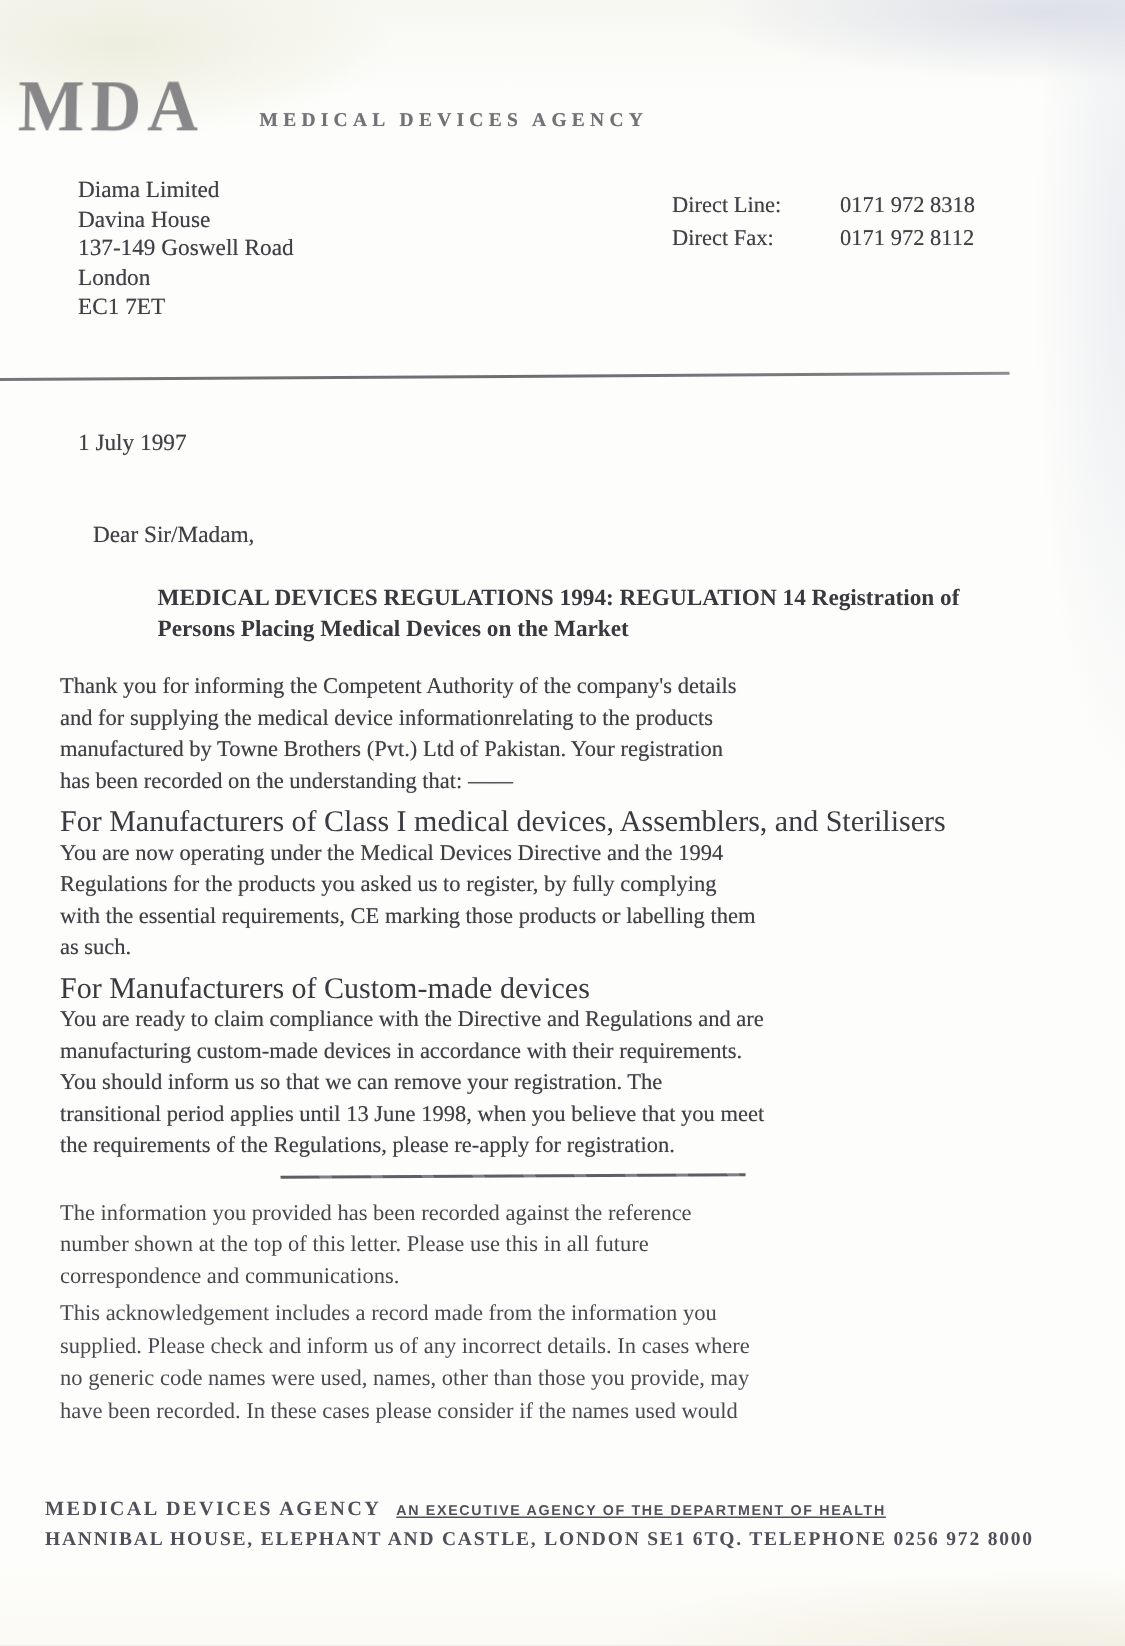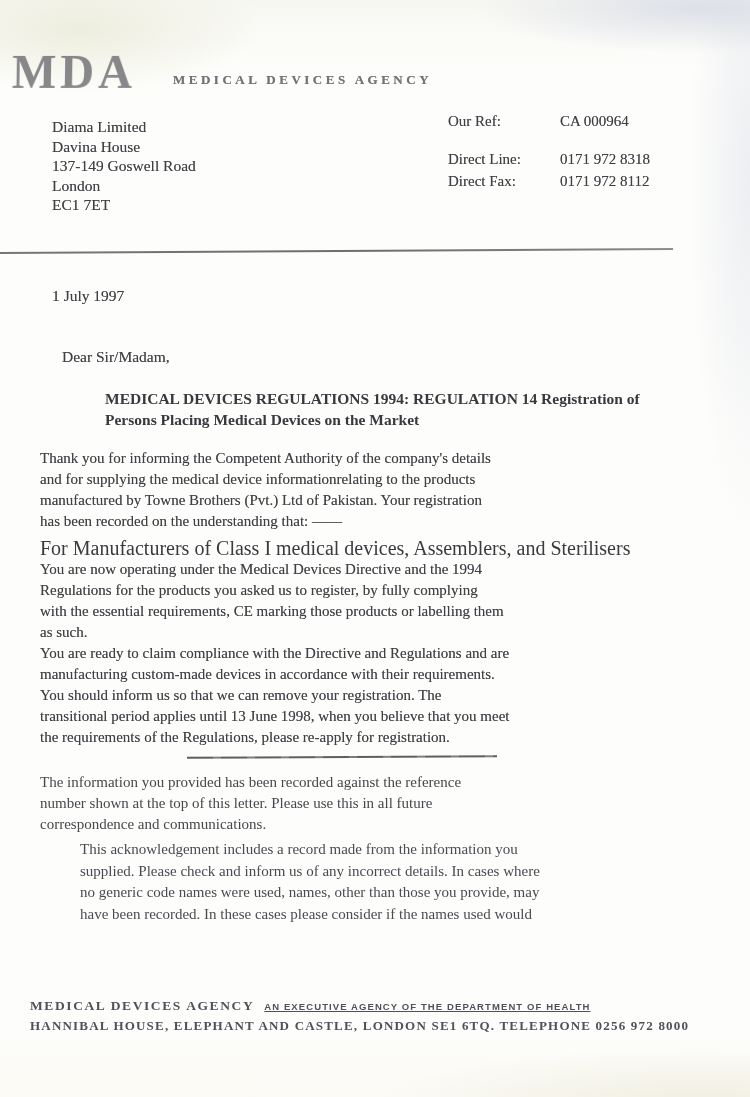--- a/index.html
+++ b/index.html
@@ -77,21 +77,21 @@
   }
   .sec-head.h3gap { margin-top: 8px; }
 
   .rule-mid {
     width: 310px; height: 2px; margin: 8px 0 0 147px;
     background: repeating-linear-gradient(90deg, #4c4c52 0 26px, #70707a 26px 34px);
     transform: rotate(-.3deg);
     opacity: .9;
   }
   .closing1 { margin-top: 14px; color: #47474d; }
-  .closing2 { margin-top: 4px; line-height: 21.5px; color: #4a4a52; filter: blur(.15px); margin-left: 40px; }
+  .closing2 { margin-top: 4px; line-height: 21.5px; color: #4a4a52; filter: blur(.15px); }
 
   
   .footer {
     position: absolute; left: 30px; top: 998px;
     color: #50505a; filter: blur(.25px);
   }
   .footer-line1 { font-size: 13.5px; letter-spacing: 1.6px; font-weight: 600; white-space: nowrap; }
   .footer-exec { font-size: 9.5px; letter-spacing: 1.1px; font-weight: bold; margin-left: 10px; font-family: "Liberation Sans", sans-serif; text-decoration: underline; }
   .footer-line2 { font-size: 13px; letter-spacing: 1.2px; font-weight: 600; margin-top: 4px; white-space: nowrap; }
 </style>
@@ -103,24 +103,20 @@
   <div class="logo">MDA</div>
   <div class="agency-title ink">MEDICAL DEVICES AGENCY</div>
 
   <div class="address ink">Diama Limited
 Davina House
 137-149 Goswell Road
 London
 EC1 7ET</div>
 
   <div class="refblock ink">
-    <div class="refrow">
-      <span class="reflabel">Our Ref:</span>
-      <span>CA 000964</span>
-    </div>
     <div class="refgap"></div>
     <div class="refrow">
       <span class="reflabel">Direct Line:</span>
       <span>0171 972 8318</span>
     </div>
     <div class="refrow">
       <span class="reflabel">Direct Fax:</span>
       <span>0171 972 8112</span>
     </div>
   </div>
@@ -138,20 +134,21 @@
 and for supplying the medical device informationrelating to the products
 manufactured by Towne Brothers (Pvt.) Ltd of Pakistan.  Your registration
 has been recorded on the understanding that:  ——</p>
 
     <div class="sec-head">For Manufacturers of Class I medical devices, Assemblers, and Sterilisers</div>
     <p class="para ink">You are now operating under the Medical Devices Directive and the 1994
 Regulations for the products you asked us to register, by fully complying
 with the essential requirements, CE marking those products or labelling them
 as such.</p>
 
+    <div class="sec-head">For Manufacturers of Custom-made devices</div>
     <p class="para ink">You are ready to claim compliance with the Directive and Regulations and are
 manufacturing custom-made devices in accordance with their requirements.</p>
 
     <p class="para ink">You should inform us so that we can remove your registration.  The
 transitional period applies until 13 June 1998, when you believe that you meet
 the requirements of the Regulations, please re-apply for registration.</p>
 
     <div class="rule-mid"></div>
 
     <p class="para closing1">The information you provided has been recorded against the reference

